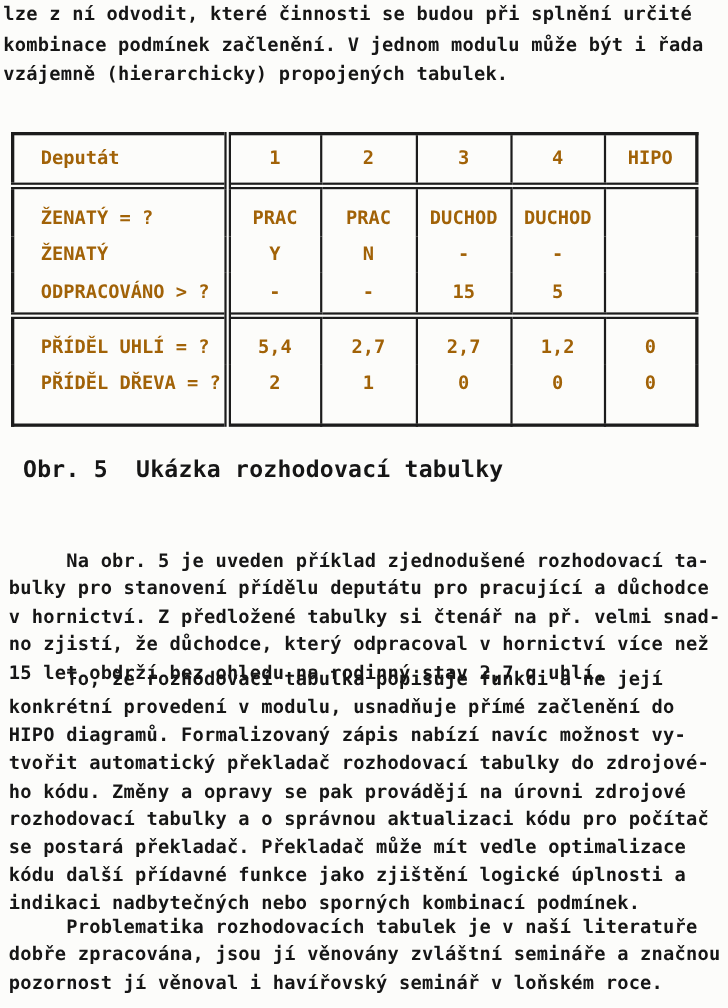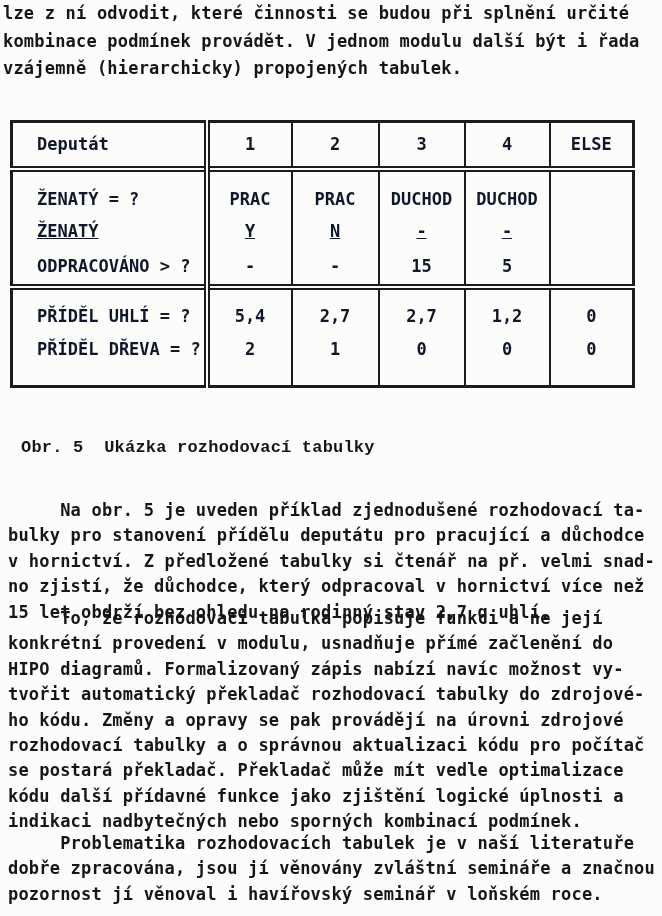--- a/index.html
+++ b/index.html
@@ -18,86 +18,85 @@
     white-space: pre;
     font-size: 17px;
     letter-spacing: 0.2px;
   }
   .para-top   { left: 3px;  top: 0px;   width: 656px; line-height: 27.5px; }
   .para-body1 { left: 8px;  top: 498px; width: 652px; line-height: 25.4px; }
   .para-body2 { left: 8px;  top: 606px; width: 652px; line-height: 25.4px; }
   .para-body3 { left: 8px;  top: 831px; width: 652px; line-height: 25.4px; }
   .caption {
     position: absolute;
-    left: 21px; top: 435px;
-    font-size: 17px;
+    left: 21px; top: 415px;
+    font-size: 21px;
     line-height: 25px;
     white-space: pre;
     letter-spacing: 0.2px;
-    font-family: Liberation Mono, monospace;
   }
   table.dt {
     position: absolute;
     left: 10px; top: 120px;
     width: 622px;
     border-collapse: collapse;
     table-layout: fixed;
     font-size: 17px;
     font-weight: 700;
-    color: #0f172a;
+    color: #a16207;
     border: 3px solid #1c1c1c;
   }
   table.dt td {
     box-sizing: border-box;
     padding: 0;
     text-align: center;
     vertical-align: middle;
     overflow: hidden;
     white-space: pre;
   }
   table.dt td.lbl {
     text-align: left;
     padding-left: 24px;
     border-right: 6px double #1c1c1c;
   }
   table.dt td.v { border-left: 2px solid #1c1c1c; }
   table.dt tr.sec > td { border-top: 6px double #1c1c1c; }
   table.dt tr.hdr td { height: 47px; }
   table.dt tr.c1 td { height: 46px; padding-top: 12px; }
-  table.dt tr.c2 td { height: 33px; text-decoration: underline; }
+  table.dt tr.c2 td { height: 33px; }
   table.dt tr.c3 td { height: 39px; }
   table.dt tr.a1 td { height: 44px; padding-top: 12px; margin-top: 48px; }
   table.dt tr.a2 td { height: 56px; vertical-align: top; padding-top: 8px; margin-top: 42px; }
 </style>
 </head>
 <body>
 
 <div class="page">
 
   <div class="para para-top">lze z ní odvodit, které činnosti se budou při splnění určité
-kombinace podmínek provádět. V jednom modulu další být i řada
+kombinace podmínek začlenění. V jednom modulu může být i řada
 vzájemně (hierarchicky) propojených tabulek.</div>
 
   <table class="dt">
     <colgroup>
       <col style="width:195px">
       <col style="width:85px">
       <col style="width:87px">
       <col style="width:86px">
       <col style="width:85px">
       <col style="width:84px">
     </colgroup>
     <tbody>
         <tr class="hdr">
       <td class="lbl">Deputát</td>
       <td class="v">1</td>
       <td class="v">2</td>
       <td class="v">3</td>
       <td class="v">4</td>
-      <td class="v">ELSE</td>
+      <td class="v">HIPO</td>
     </tr>
     <tr class="c1 sec">
       <td class="lbl">ŽENATÝ = ?</td>
       <td class="v">PRAC</td>
       <td class="v">PRAC</td>
       <td class="v">DUCHOD</td>
       <td class="v">DUCHOD</td>
       <td class="v"></td>
     </tr>
     <tr class="c2">

